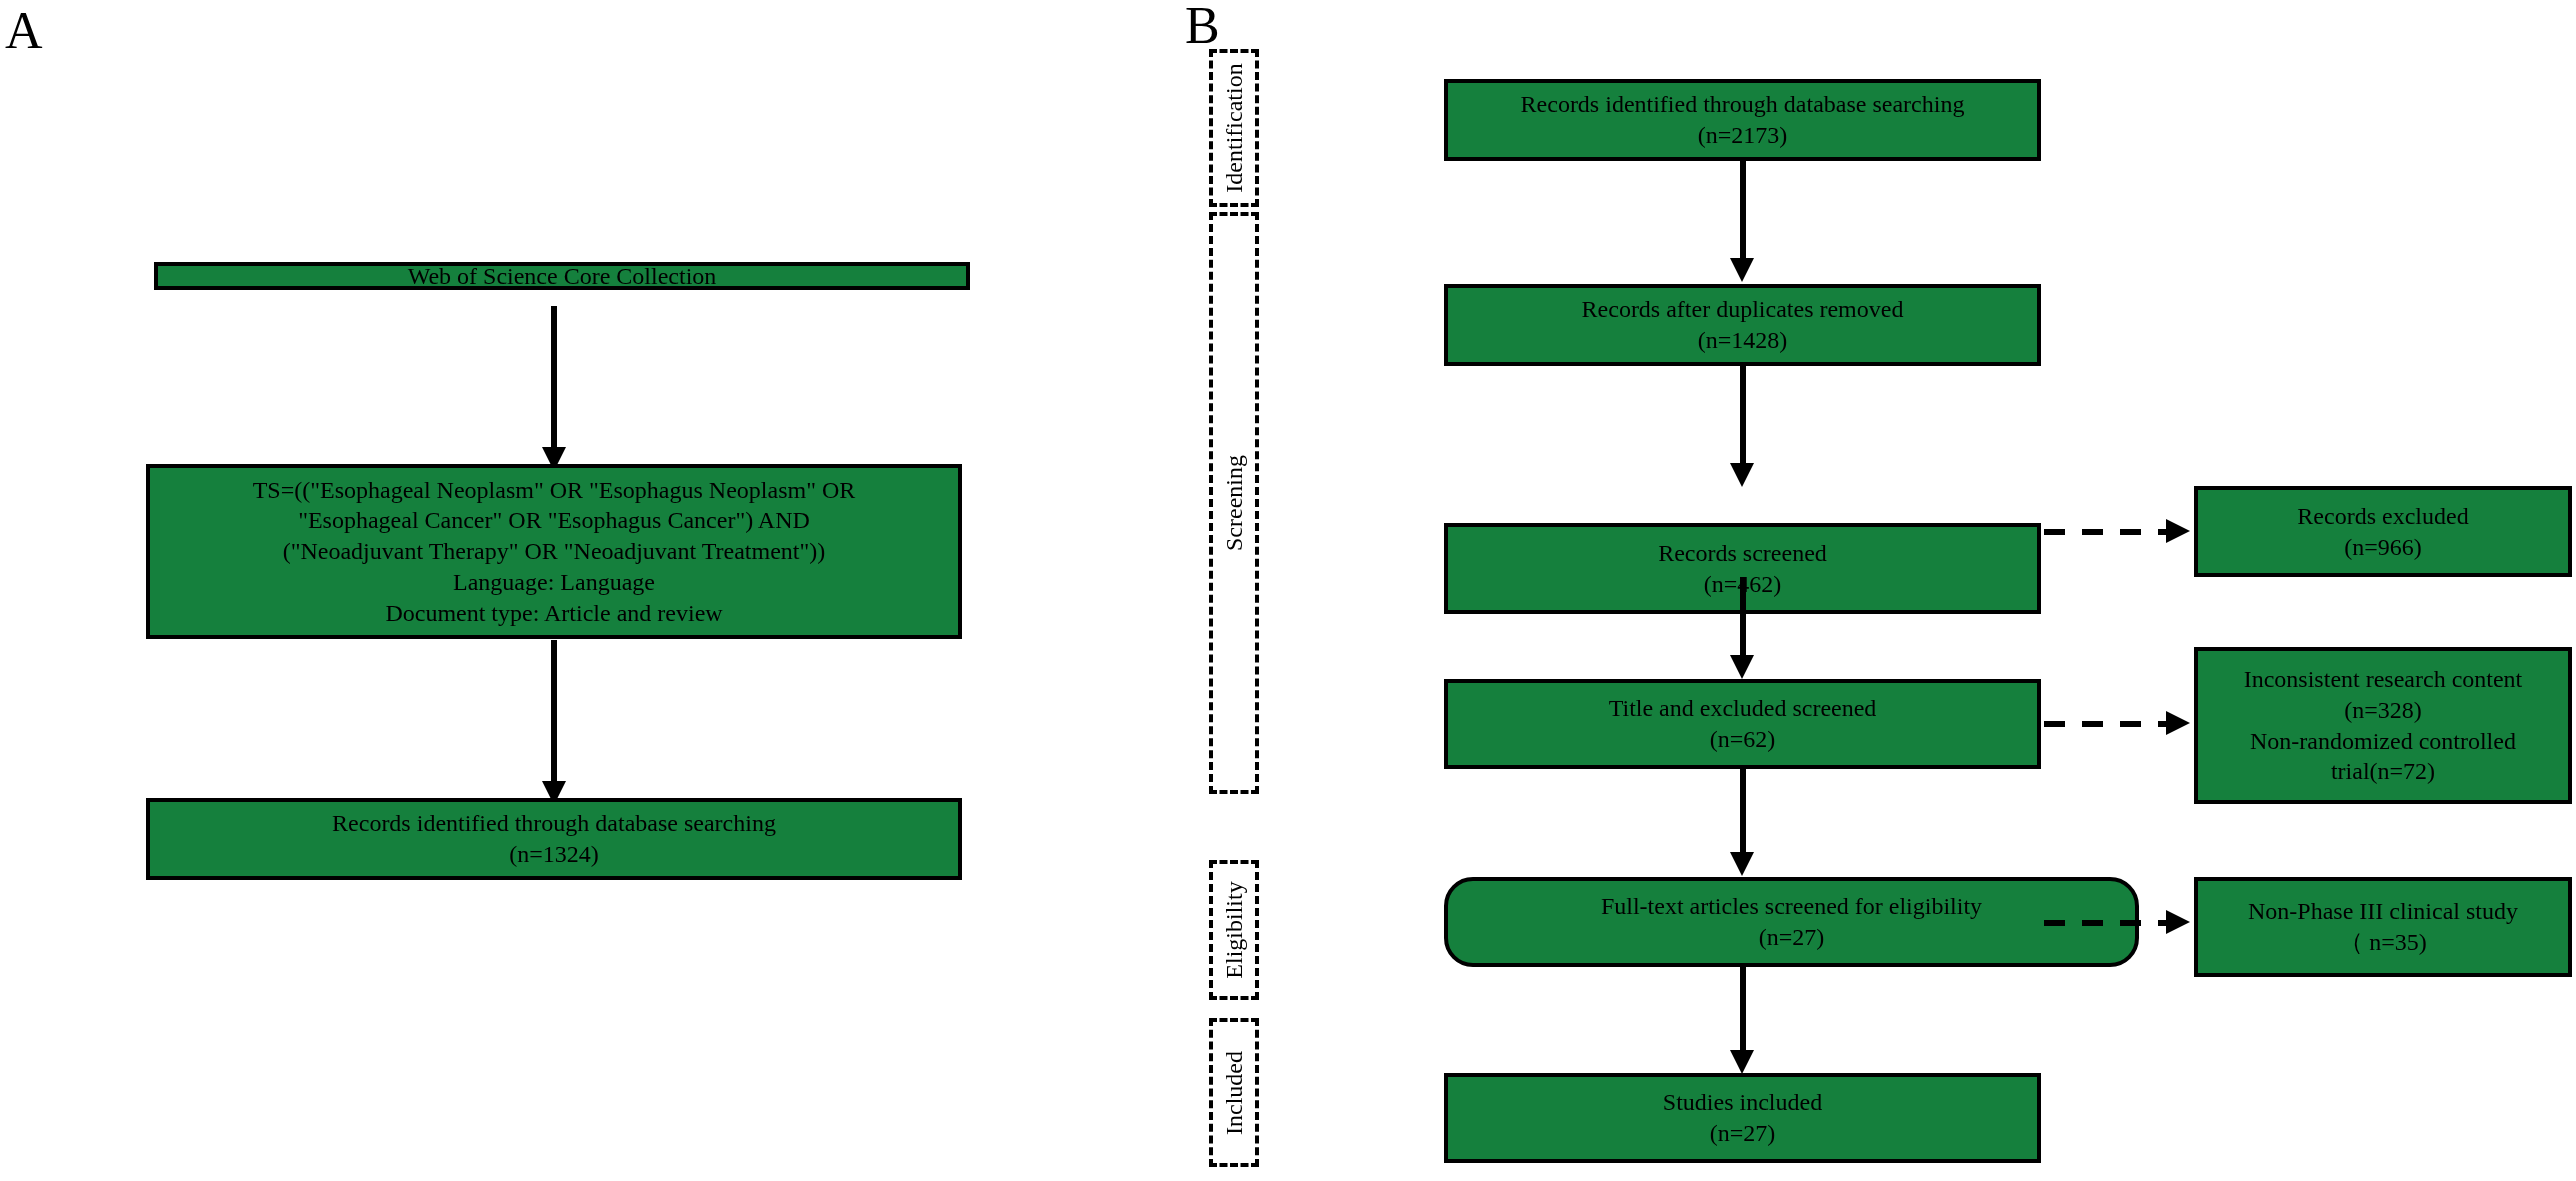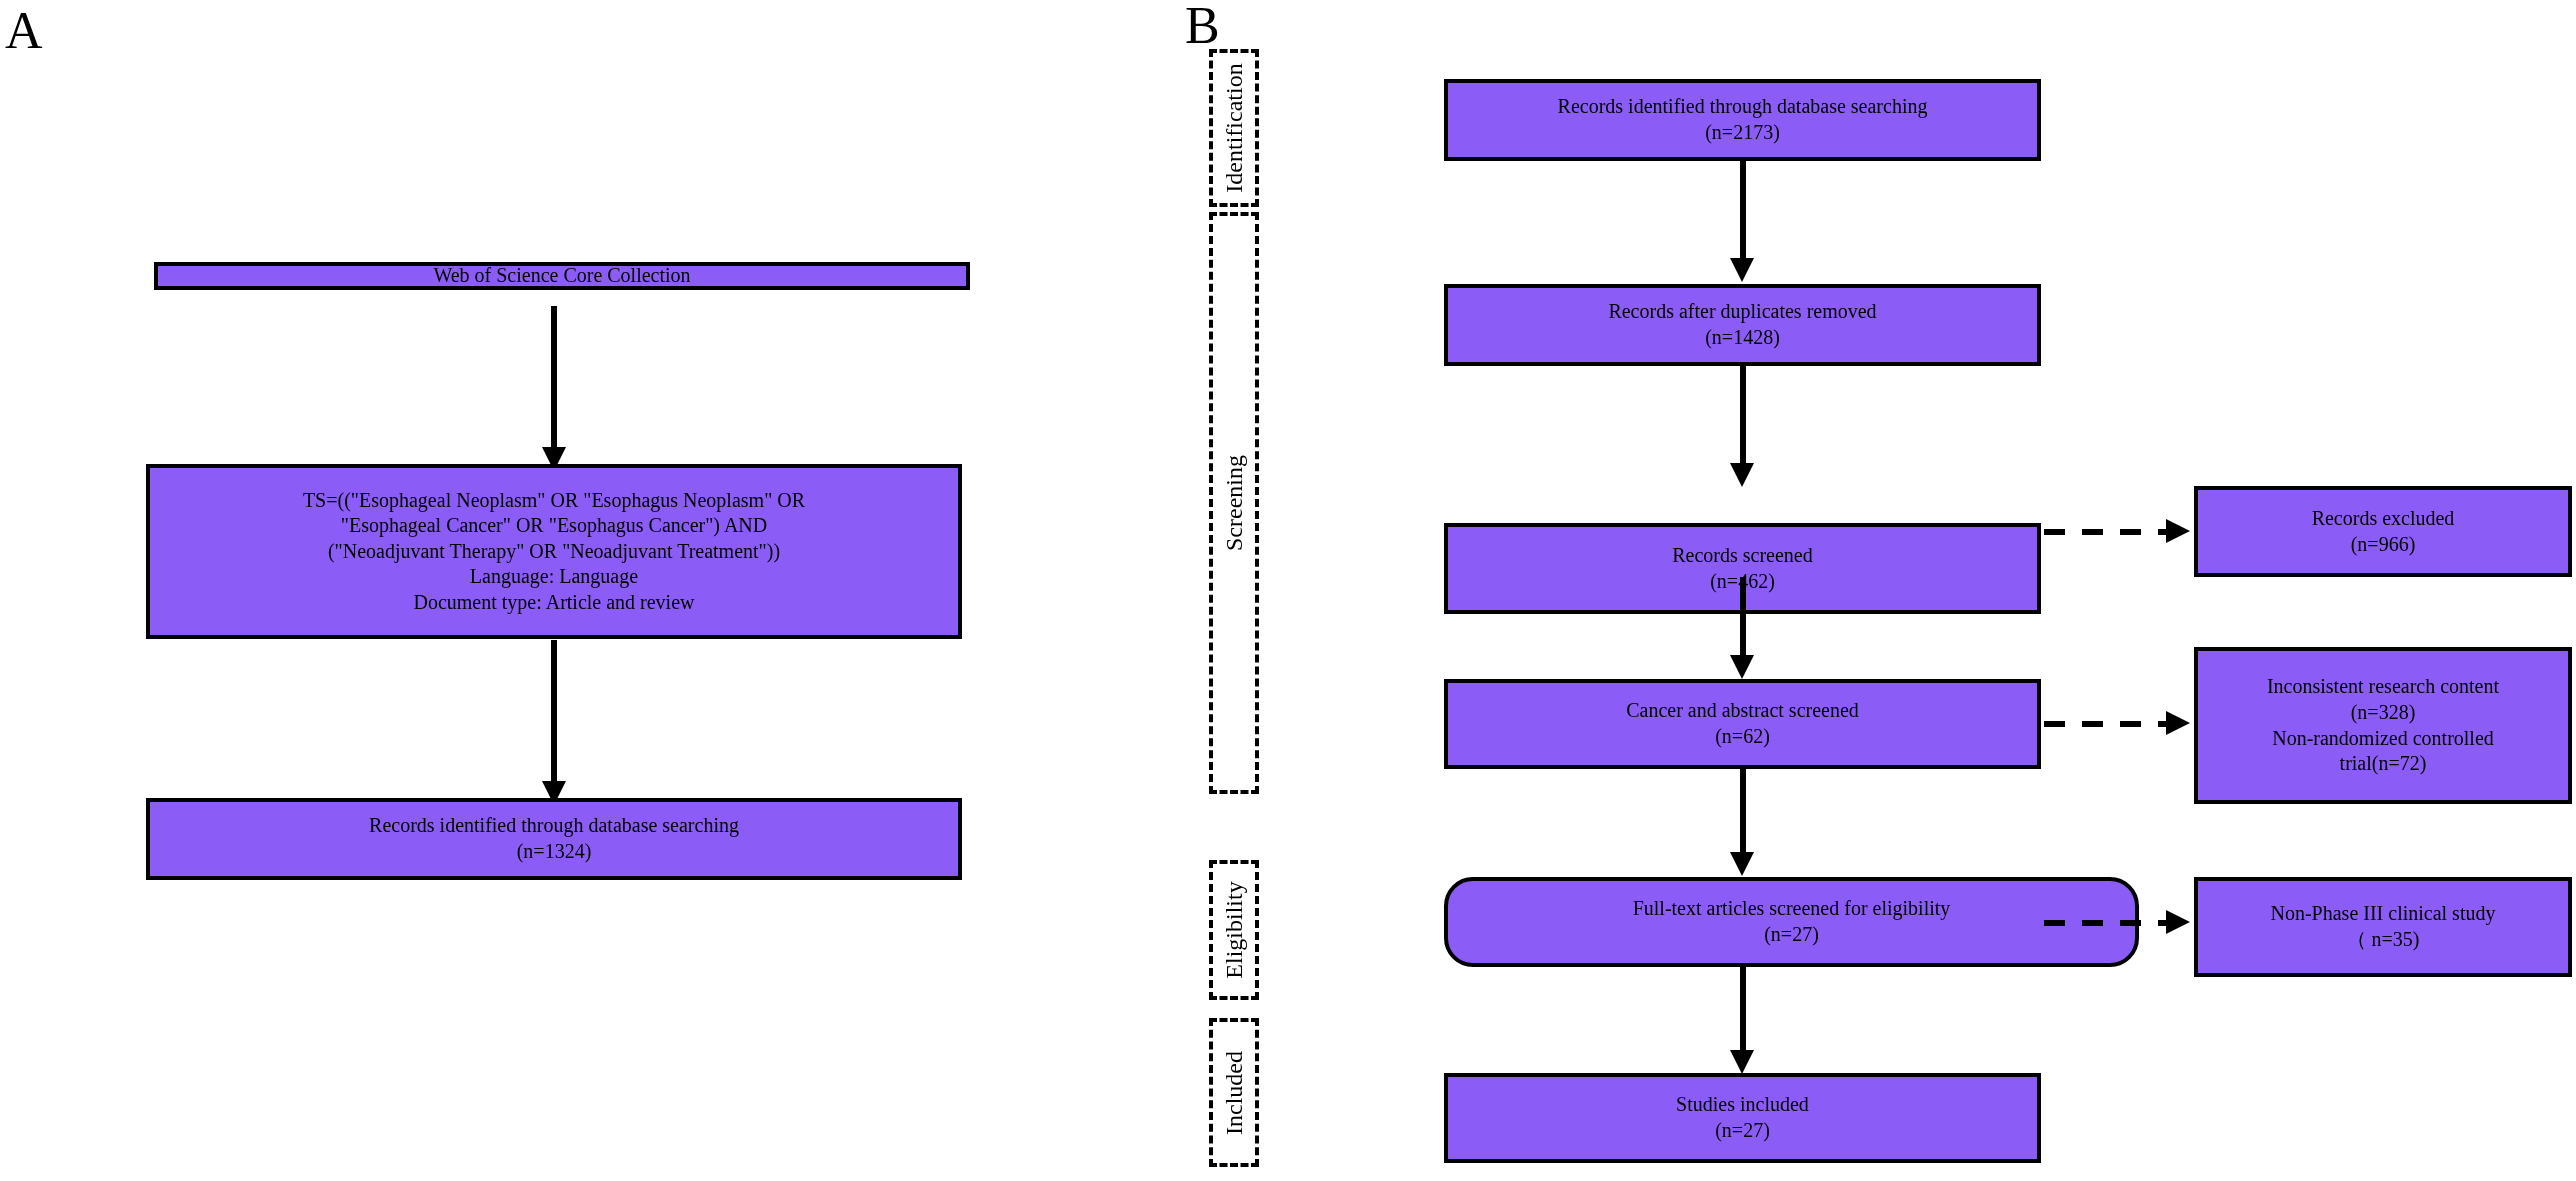--- a/index.html
+++ b/index.html
@@ -23,27 +23,27 @@
     font-size: 52px;
     line-height: 1;
     color: #000;
   }
 
   
   .fbox {
     position: absolute;
     box-sizing: border-box;
     border: 4.3px solid #000;
-    background: #8b5cf6;
+    background: #15803d;
     display: flex;
     flex-direction: column;
     align-items: center;
     justify-content: center;
     text-align: center;
-    font-size: 20px;
+    font-size: 24px;
     line-height: 1.28;
     padding: 2.4px 6px;
   }
   .fbox .ln { display: block; white-space: nowrap; }
 
   
   .stage {
     position: absolute;
     box-sizing: border-box;
     border: 4.3px dashed #000;
@@ -166,21 +166,21 @@
 
   <div class="fbox" style="left:2194px; top:486px; width:378px; height:91px;">
     <span class="ln">Records excluded</span>
     <span class="ln">(n=966)</span>
   </div>
 
   <div class="vline" style="left:1740px; top:577px; height:85px;"></div>
   <div class="arrow-down" style="left:1730px; top:655px;"></div>
 
   <div class="fbox" style="left:1444px; top:679px; width:597px; height:90px;">
-    <span class="ln">Cancer and abstract screened</span>
+    <span class="ln">Title and excluded screened</span>
     <span class="ln">(n=62)</span>
   </div>
 
   <div class="dashrow" style="left:2044px; top:721px; width:122px;"></div>
   <div class="arrow-right" style="left:2166px; top:711px;"></div>
 
   <div class="fbox" style="left:2194px; top:647px; width:378px; height:157px;">
     <span class="ln">Inconsistent research content</span>
     <span class="ln">(n=328)</span>
     <span class="ln">Non-randomized controlled</span>

